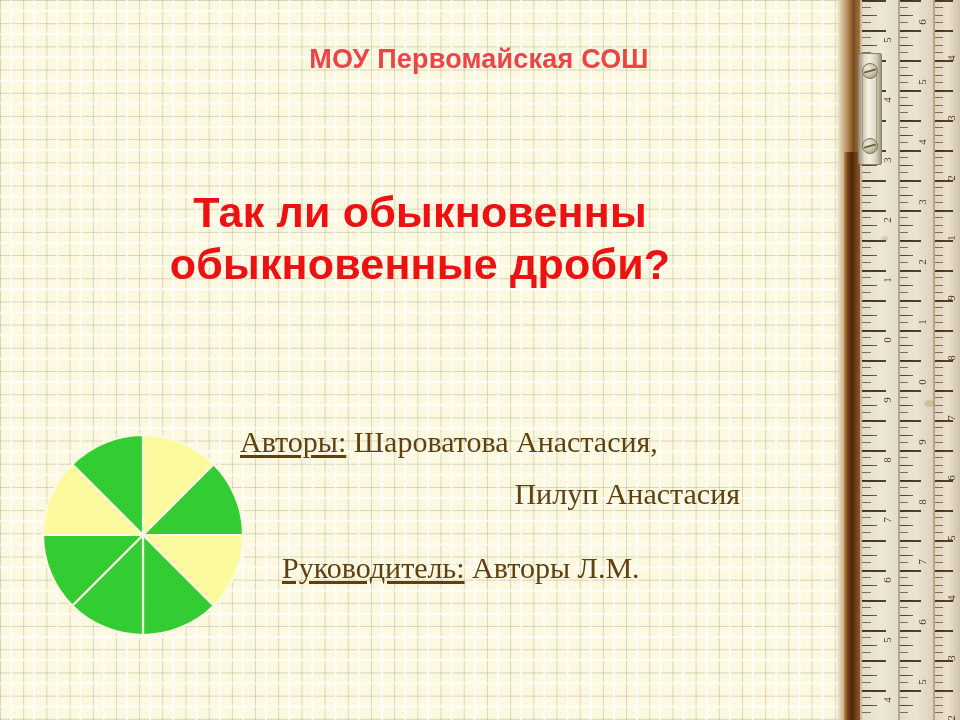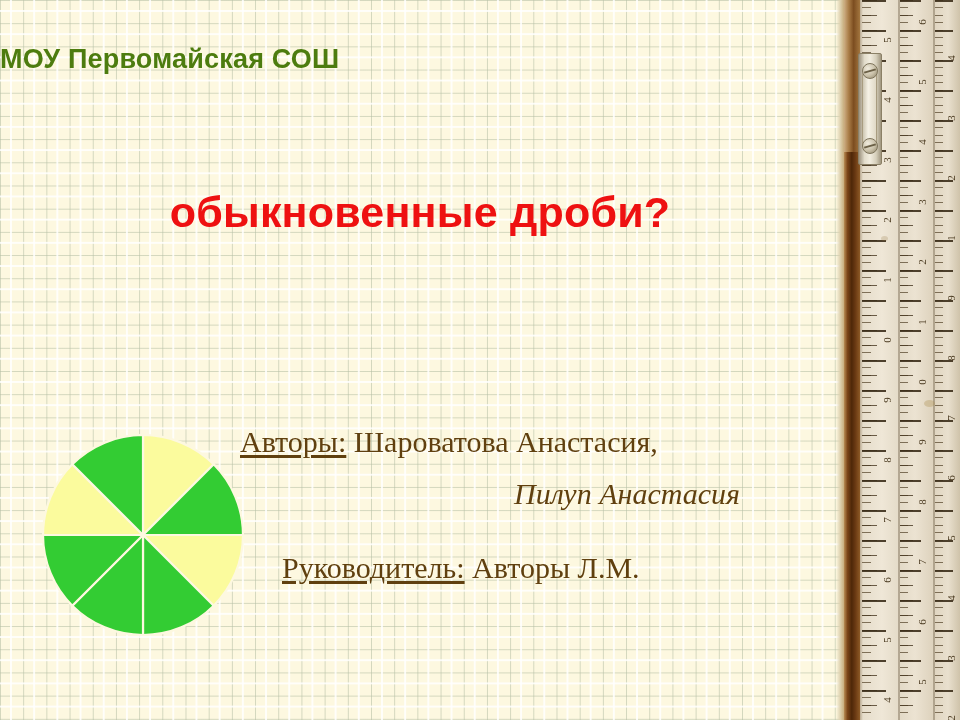--- a/index.html
+++ b/index.html
@@ -165,26 +165,27 @@
     background: #6b6046;
     transform: rotate(-16deg);
   }
 
   
   #school-name {
     position: absolute;
     left: 0;
     top: 44px;
     width: 862px;
-    text-align: left;
+    text-align: center;
     font-family: "Liberation Sans", sans-serif;
     font-size: 27px;
     font-weight: bold;
-    color: #4d7c0f;
+    color: #ef4444;
     letter-spacing: 0.2px;
+    padding-left: 48px;
   }
 
   #main-title {
     position: absolute;
     left: 20px;
     top: 186px;
     width: 800px;
     text-align: center;
     font-family: "Liberation Sans", sans-serif;
     font-size: 43px;
@@ -200,21 +201,21 @@
     left: 240px;
     top: 416px;
     width: 500px;
     font-family: "Liberation Serif", serif;
     font-size: 30px;
     color: #60400f;
     line-height: 52px;
   }
   .credit-line { display: block; white-space: nowrap; }
   .credit-line.left  { text-align: left; }
-  .credit-line.right { text-align: right; font-style: italic; }
+  .credit-line.right { text-align: right; }
   .credit-line.center-right { text-align: left; padding-left: 42px; }
   .lbl {
     text-decoration: underline;
     text-underline-offset: 3px;
   }
   .spacer-line { display: block; height: 22px; }
 
   
   #pie-wrap {
     position: absolute;
@@ -242,20 +243,21 @@
           <path d="M 101 101 L 30.29 171.71 A 100 100 0 0 1 1.00 101.00 Z" fill="#33cc33" stroke="#fdf8e0" stroke-width="2.2"></path>
           <path d="M 101 101 L 1.00 101.00 A 100 100 0 0 1 30.29 30.29 Z" fill="#fbfb9d" stroke="#fdf8e0" stroke-width="2.2"></path>
           <path d="M 101 101 L 30.29 30.29 A 100 100 0 0 1 101.00 1.00 Z" fill="#33cc33" stroke="#fdf8e0" stroke-width="2.2"></path>
         </g>
     </svg>
   </div>
 
   <div id="school-name">МОУ Первомайская СОШ</div>
 
   <div id="main-title">
+    <span class="tline">Так ли обыкновенны</span>
     <span class="tline">обыкновенные дроби?</span>
   </div>
 
   <div id="credits">
     <span class="credit-line left">
       <span class="lbl">Авторы:</span>
       <span>Шароватова Анастасия,</span>
     </span>
     <span class="credit-line right">
       <span>Пилуп Анастасия</span>

